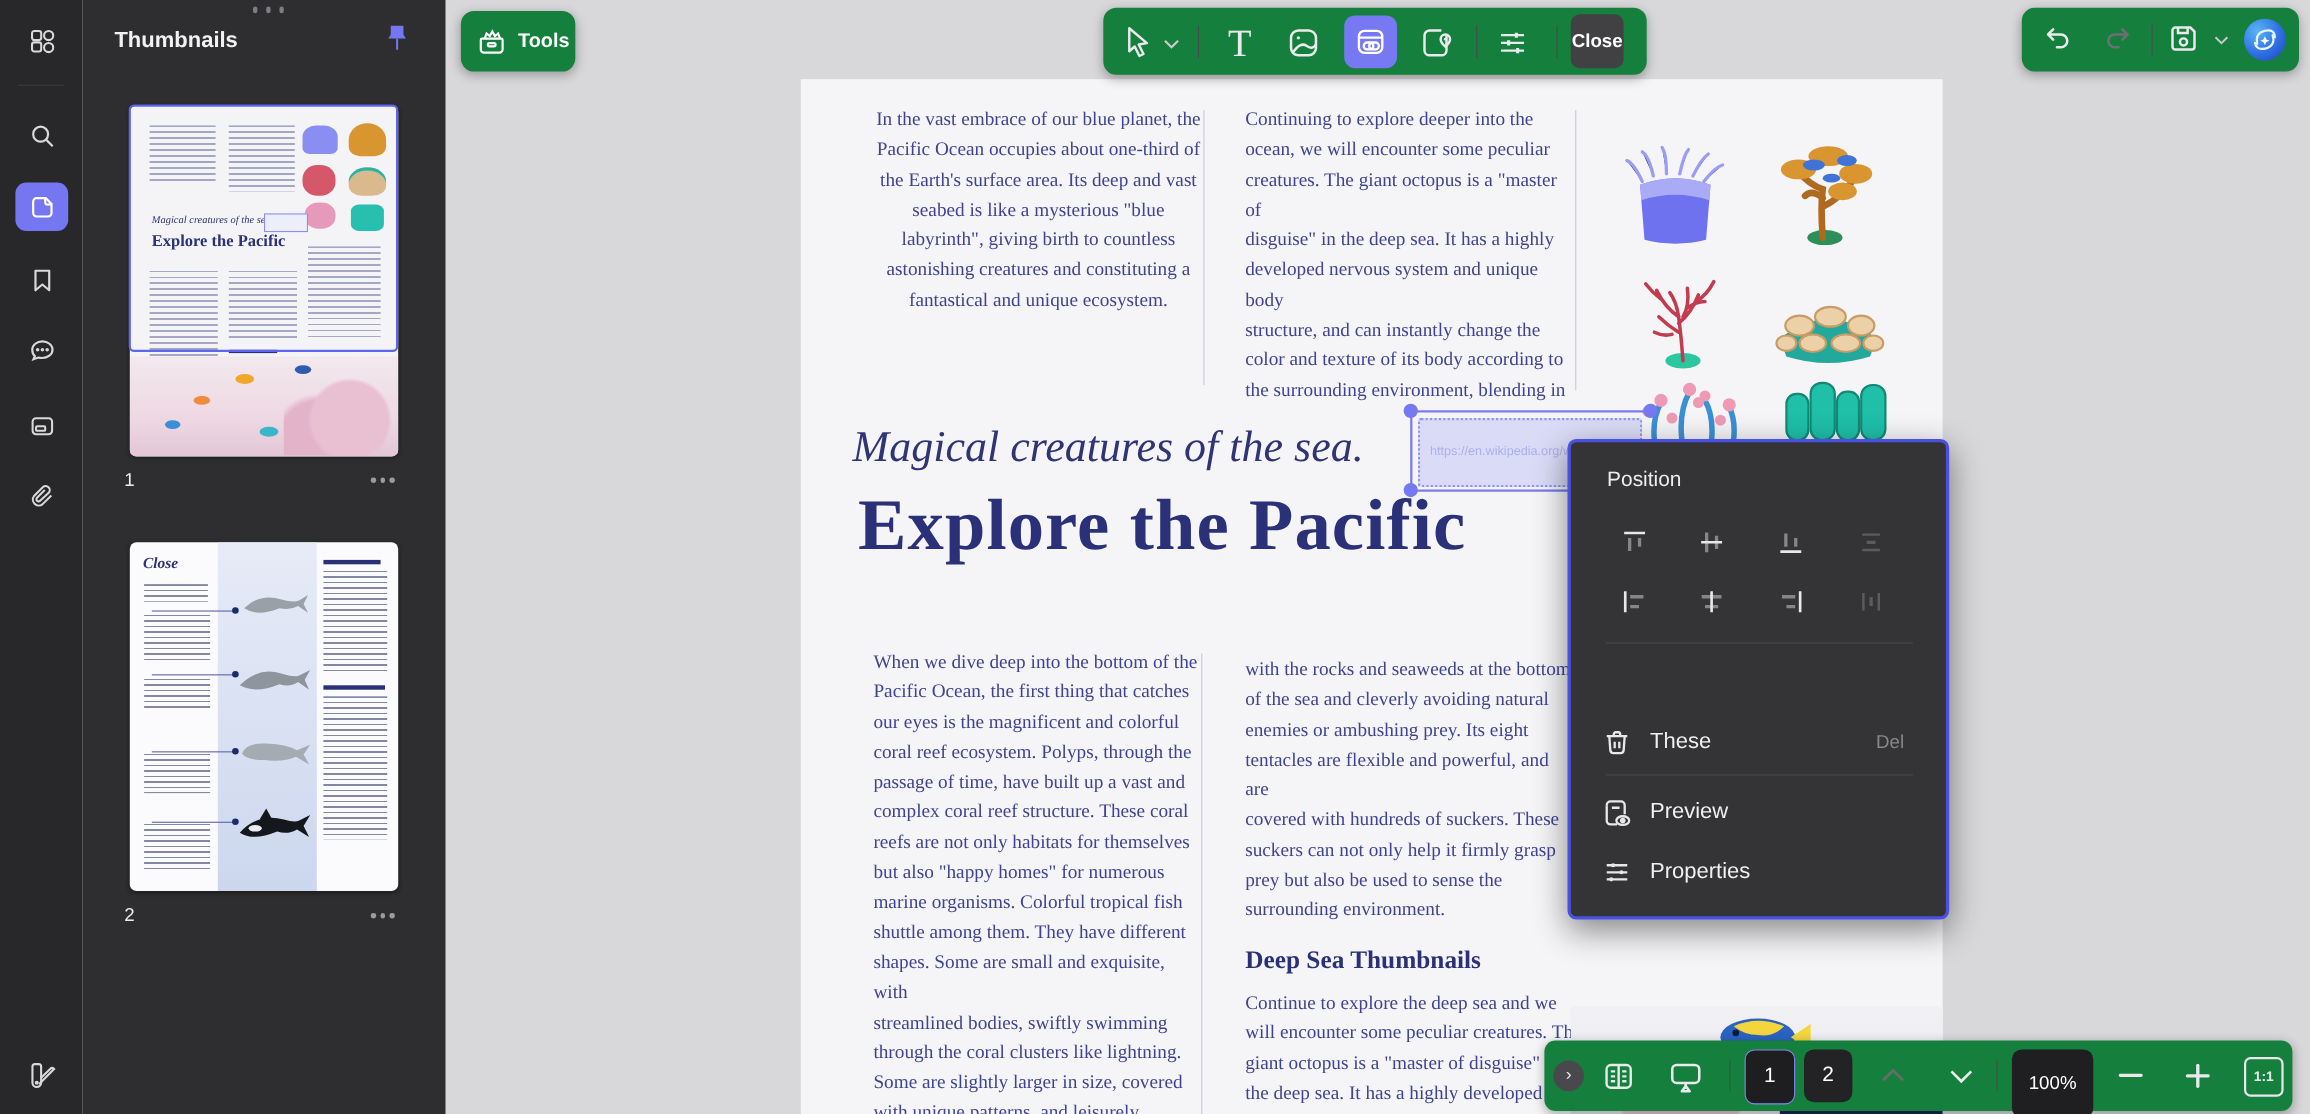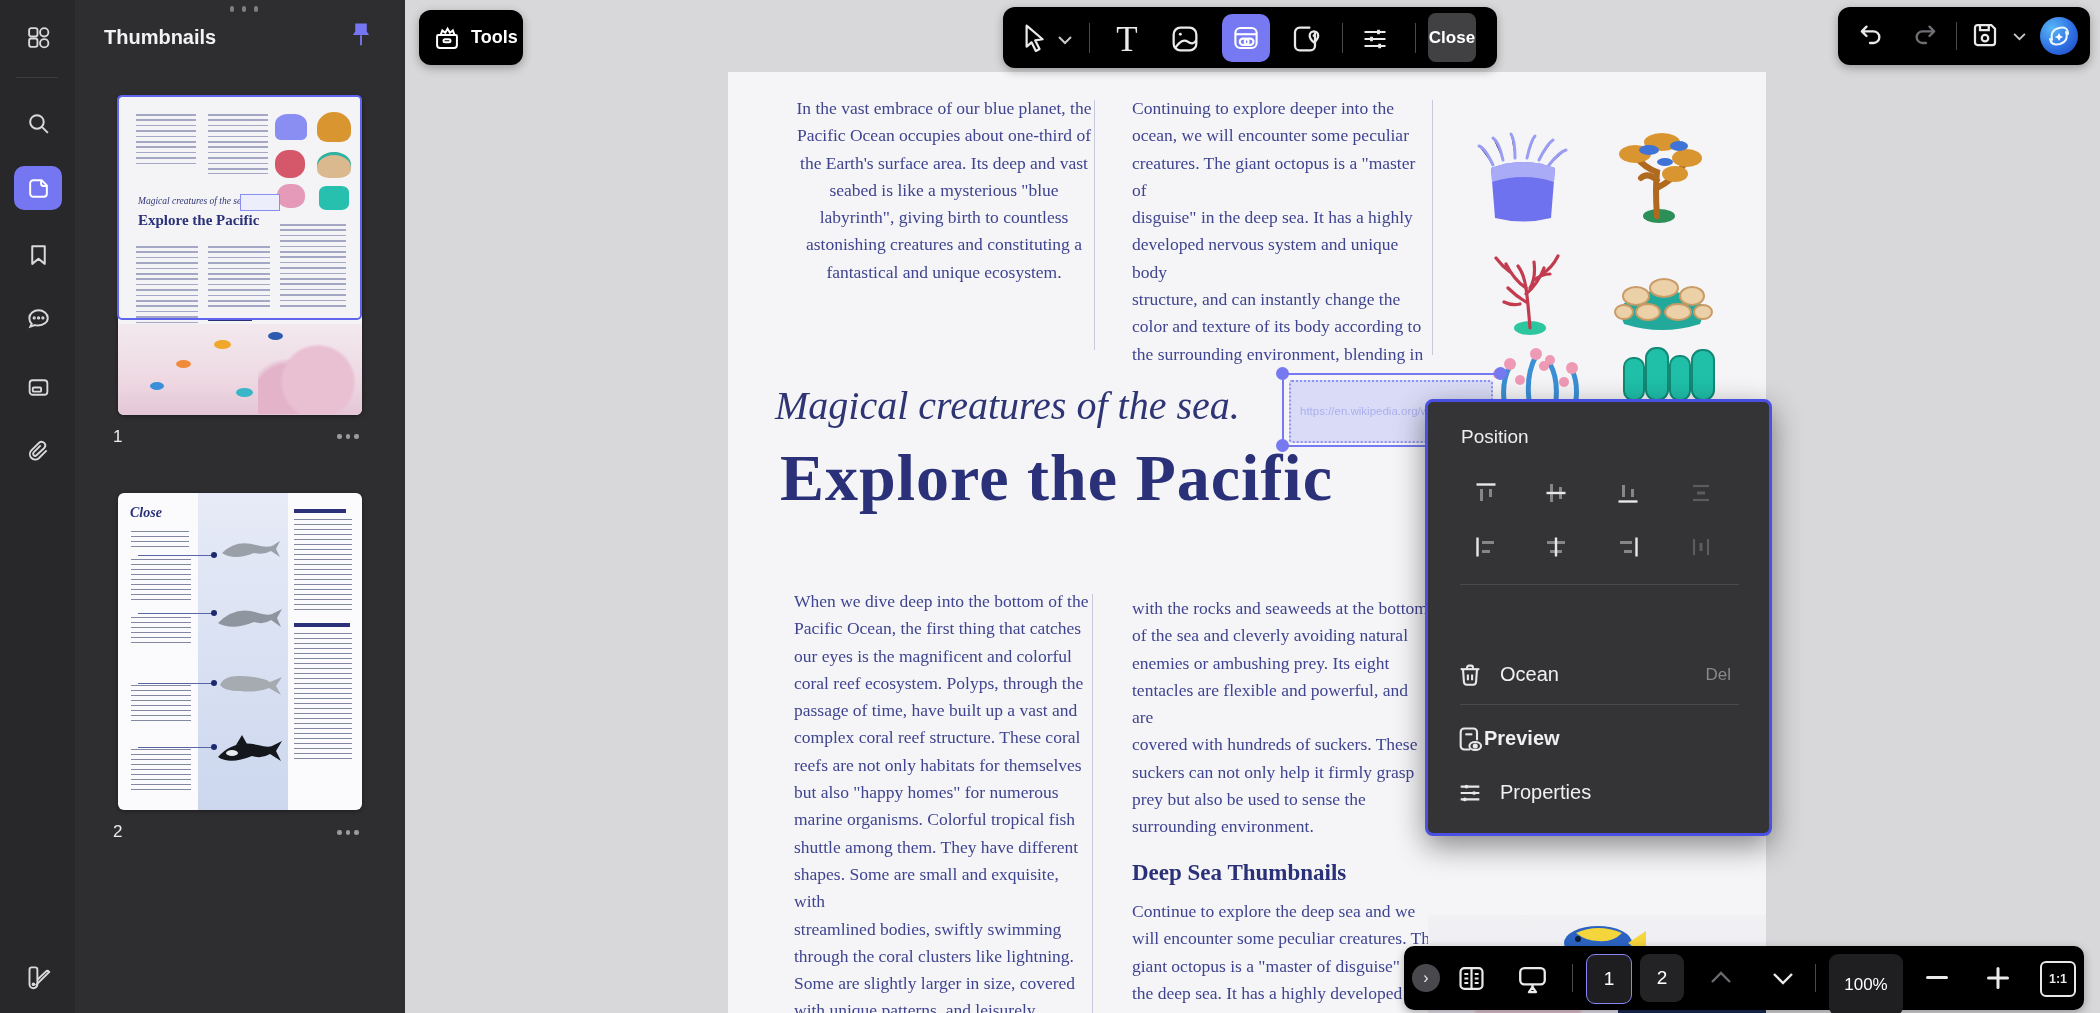--- a/index.html
+++ b/index.html
@@ -33,21 +33,21 @@
   .vline{width:1px;background:#c7c9dd;}
   .tagline{font-family:"Liberation Serif",serif;font-style:italic;font-size:40px;color:#2e3474;white-space:nowrap;}
   .bigtitle{font-family:"Liberation Serif",serif;font-weight:bold;font-size:66px;color:#2a3178;white-space:nowrap;letter-spacing:1px;}
   .secthead{font-family:"Liberation Serif",serif;font-weight:bold;font-size:23px;color:#2a3178;white-space:nowrap;}
   .linkbox{background:rgba(186,190,246,.45);border:2px dotted #8e93f3;border-radius:3px;}
   .linkurl{color:#aab0ee;font-size:11.5px;white-space:nowrap;overflow:hidden;}
   .handle{width:13px;height:13px;border-radius:50%;background:#7679f0;}
   .selline{background:#7679f0;}
 
   
-  .darkbar{background:#000000;border-radius:12px;box-shadow:0 3px 10px rgba(0,0,0,.3);}
+  .darkbar{background:#15803d;border-radius:12px;box-shadow:0 3px 10px rgba(0,0,0,.3);}
   .tool-divider{width:1px;background:#4a4a4e;}
   .tool-pill{background:#7679f1;border-radius:10px;}
   .close-btn{background:#414144;border-radius:8px;color:#fff;font-size:17px;display:flex;align-items:center;justify-content:center;}
   .tools-label{color:#fff;font-size:18px;font-weight:bold;}
 
   
   .ctx{left:1425px;top:399px;width:341px;height:431px;background:#343437;border:3px solid #4a50e2;border-radius:8px;
        box-shadow:0 10px 30px rgba(0,0,0,.45);}
   .ctx-header{color:#ededf0;font-size:19px;}
   .ctx-item-label{color:#f0f0f1;font-size:20px;}
@@ -438,35 +438,35 @@
     <div class="abs ctx-sep" style="top:182px;"></div>
 
 
     <div class="abs" style="left:0;top:248px;width:335px;height:50px;">
       <svg class="abs" style="left:28px;top:11px;" width="28" height="28" viewBox="0 0 24 24" fill="none" stroke="#e8e8ea" stroke-width="1.8">
         <path d="M4 7h16"></path>
           <path d="M9.5 7V5.5A1.5 1.5 0 0 1 11 4h2a1.5 1.5 0 0 1 1.5 1.5V7"></path>
         <path d="M6 7l.8 11a2.5 2.5 0 0 0 2.5 2.3h5.4a2.5 2.5 0 0 0 2.5-2.3L18 7"></path>
         <path d="M10.2 11.5v5M13.8 11.5v5"></path>
       </svg>
-      <span class="abs ctx-item-label" style="left:72px;top:13px;">Ocean</span>
+      <span class="abs ctx-item-label" style="left:72px;top:13px;">These</span>
       <span class="abs ctx-shortcut" style="right:32px;top:15px;">Del</span>
     </div>
 
     <div class="abs ctx-sep" style="top:302px;"></div>
 
     <div class="abs" style="left:0;top:312px;width:335px;height:50px;">
       <svg class="abs" style="left:28px;top:11px;" width="28" height="28" viewBox="0 0 24 24" fill="none" stroke="#e8e8ea" stroke-width="1.8">
         <path d="M4 6a3 3 0 0 1 3-3h8a3 3 0 0 1 3 3v7"></path>
           <path d="M4 6v12a3 3 0 0 0 3 3h5"></path>
           <path d="M8 8h6"></path>
         <ellipse cx="16.5" cy="18" rx="5" ry="3.4"></ellipse>
           <circle cx="16.5" cy="18" r="1.3" fill="#e8e8ea"></circle>
       </svg>
-      <span class="abs ctx-item-label" style="left:56px;top:13px;font-weight:bold;">Preview</span>
+      <span class="abs ctx-item-label" style="left:72px;top:13px;">Preview</span>
     </div>
 
     <div class="abs" style="left:0;top:366px;width:335px;height:50px;text-decoration:underline;">
       <svg class="abs" style="left:28px;top:11px;" width="28" height="28" viewBox="0 0 24 24" fill="none" stroke="#e8e8ea" stroke-width="1.8">
         <path d="M4 6.5h16M4 12h16M4 17.5h16"></path>
         <circle cx="9" cy="6.5" r="1.6" fill="#e8e8ea" stroke="none"></circle>
           <circle cx="15.5" cy="12" r="1.6" fill="#e8e8ea" stroke="none"></circle>
           <circle cx="7.5" cy="17.5" r="1.6" fill="#e8e8ea" stroke="none"></circle>
       </svg>
       <span class="abs ctx-item-label" style="left:72px;top:13px;">Properties</span>

